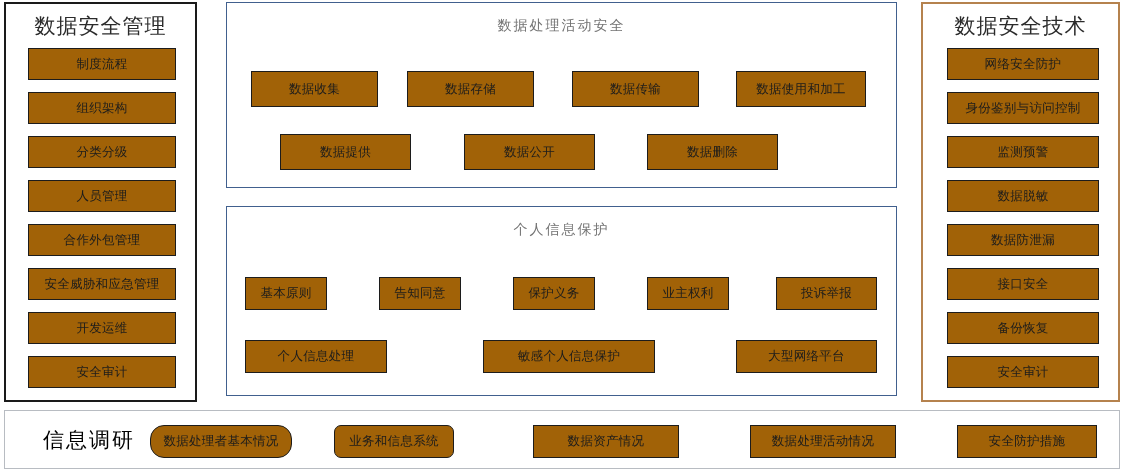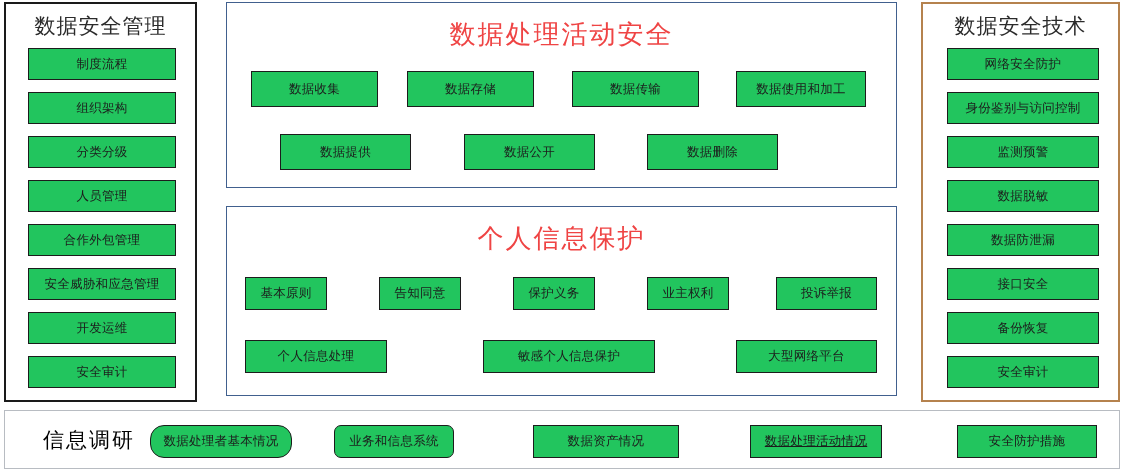--- a/index.html
+++ b/index.html
@@ -47,42 +47,42 @@
     white-space: nowrap;
   }
   .panel-left  .col-title { top: 8px; }
   .panel-right .col-title { top: 8px; }
   .big-title {
     position: absolute;
     left: 0;
     right: 0;
     top: 14px;
     text-align: center;
-    font-size: 26px;
-    color: #ef4444;
+    font-size: 14px;
+    color: #737373;
     letter-spacing: 2px;
     white-space: nowrap;
   }
   .survey-title {
     position: absolute;
     left: 38px;
     top: 50%;
     transform: translateY(-50%);
     font-size: 21px;
     color: #000000;
     letter-spacing: 2px;
     white-space: nowrap;
   }
 
   
   .node {
     position: absolute;
     box-sizing: border-box;
     border: 1.6px solid #1c1c1c;
-    background: #22c55e;
+    background: #a16207;
     display: flex;
     align-items: center;
     justify-content: center;
     font-size: 12.5px;
     color: #1c1c1c;
     white-space: nowrap;
     letter-spacing: 0.3px;
   }
 
   
@@ -128,21 +128,21 @@
   .pih { left: 509px; width: 141px; }
 
   
   .sv {
     top: 14px;
     height: 33px;
   }
   .sv0 { left: 145px; width: 142px; border-radius: 14px; }
   .sv1 { left: 329px; width: 120px; border-radius: 7px; }
   .sv2 { left: 528px; width: 146px; }
-  .sv3 { left: 745px; width: 132px; text-decoration: underline; }
+  .sv3 { left: 745px; width: 146px; }
   .sv4 { left: 952px; width: 140px; }
 </style>
 </head>
 <body>
 
 <div id="canvas">
 
   <div class="panel panel-left">
     <div class="col-title">数据安全管理</div>
     <div class="node col-node cn0">制度流程</div>

